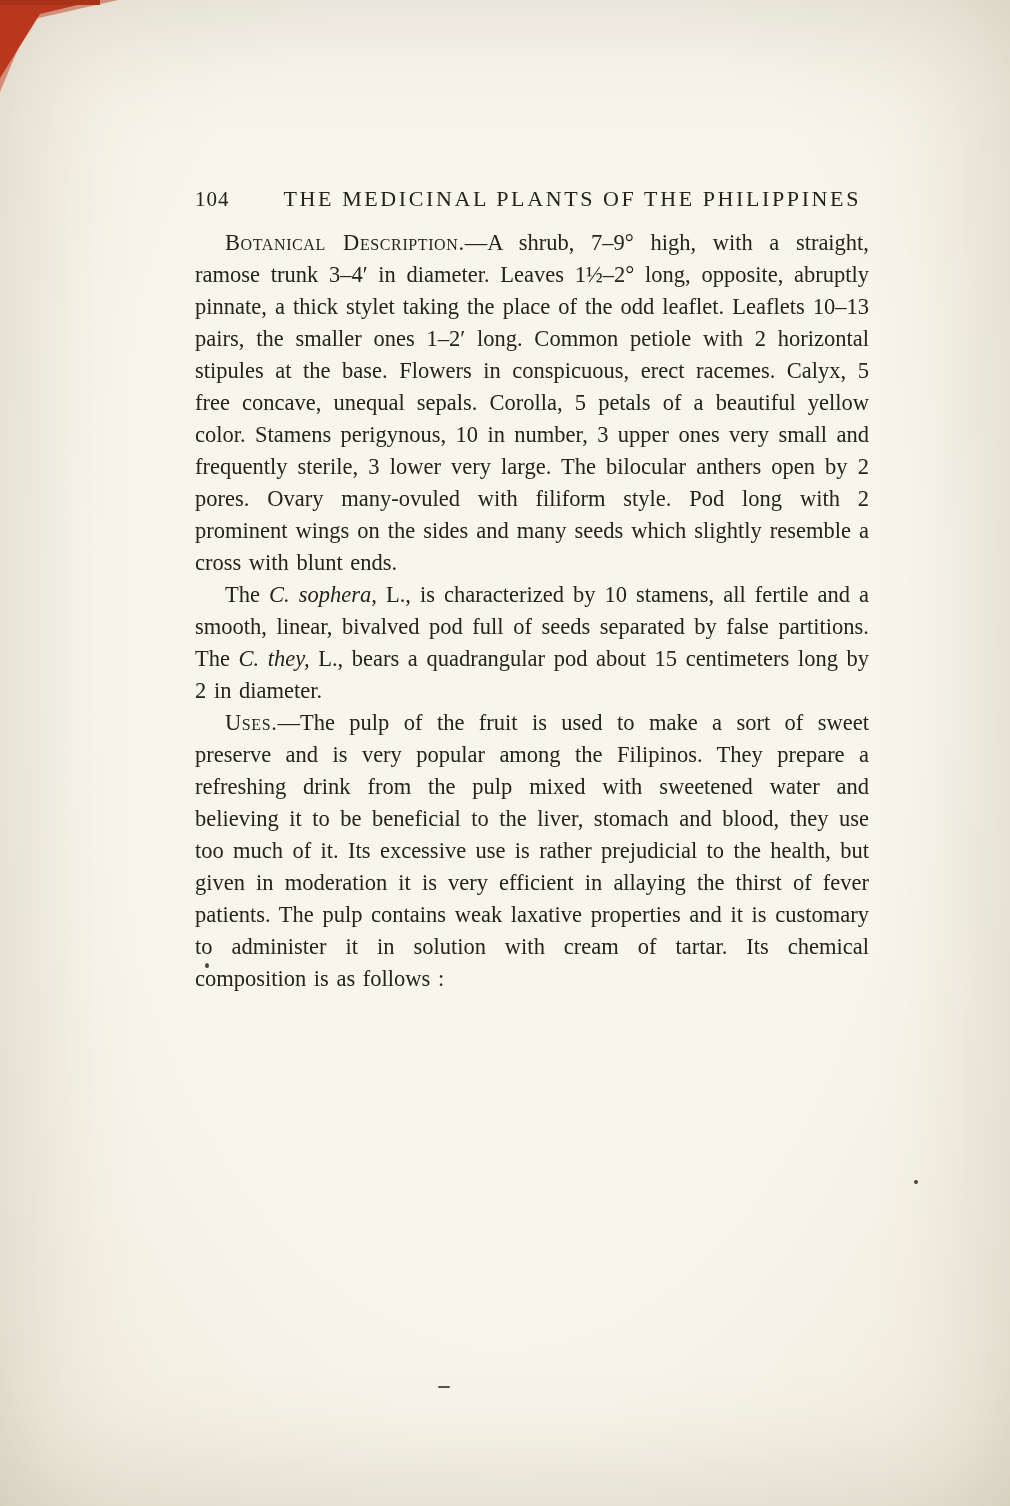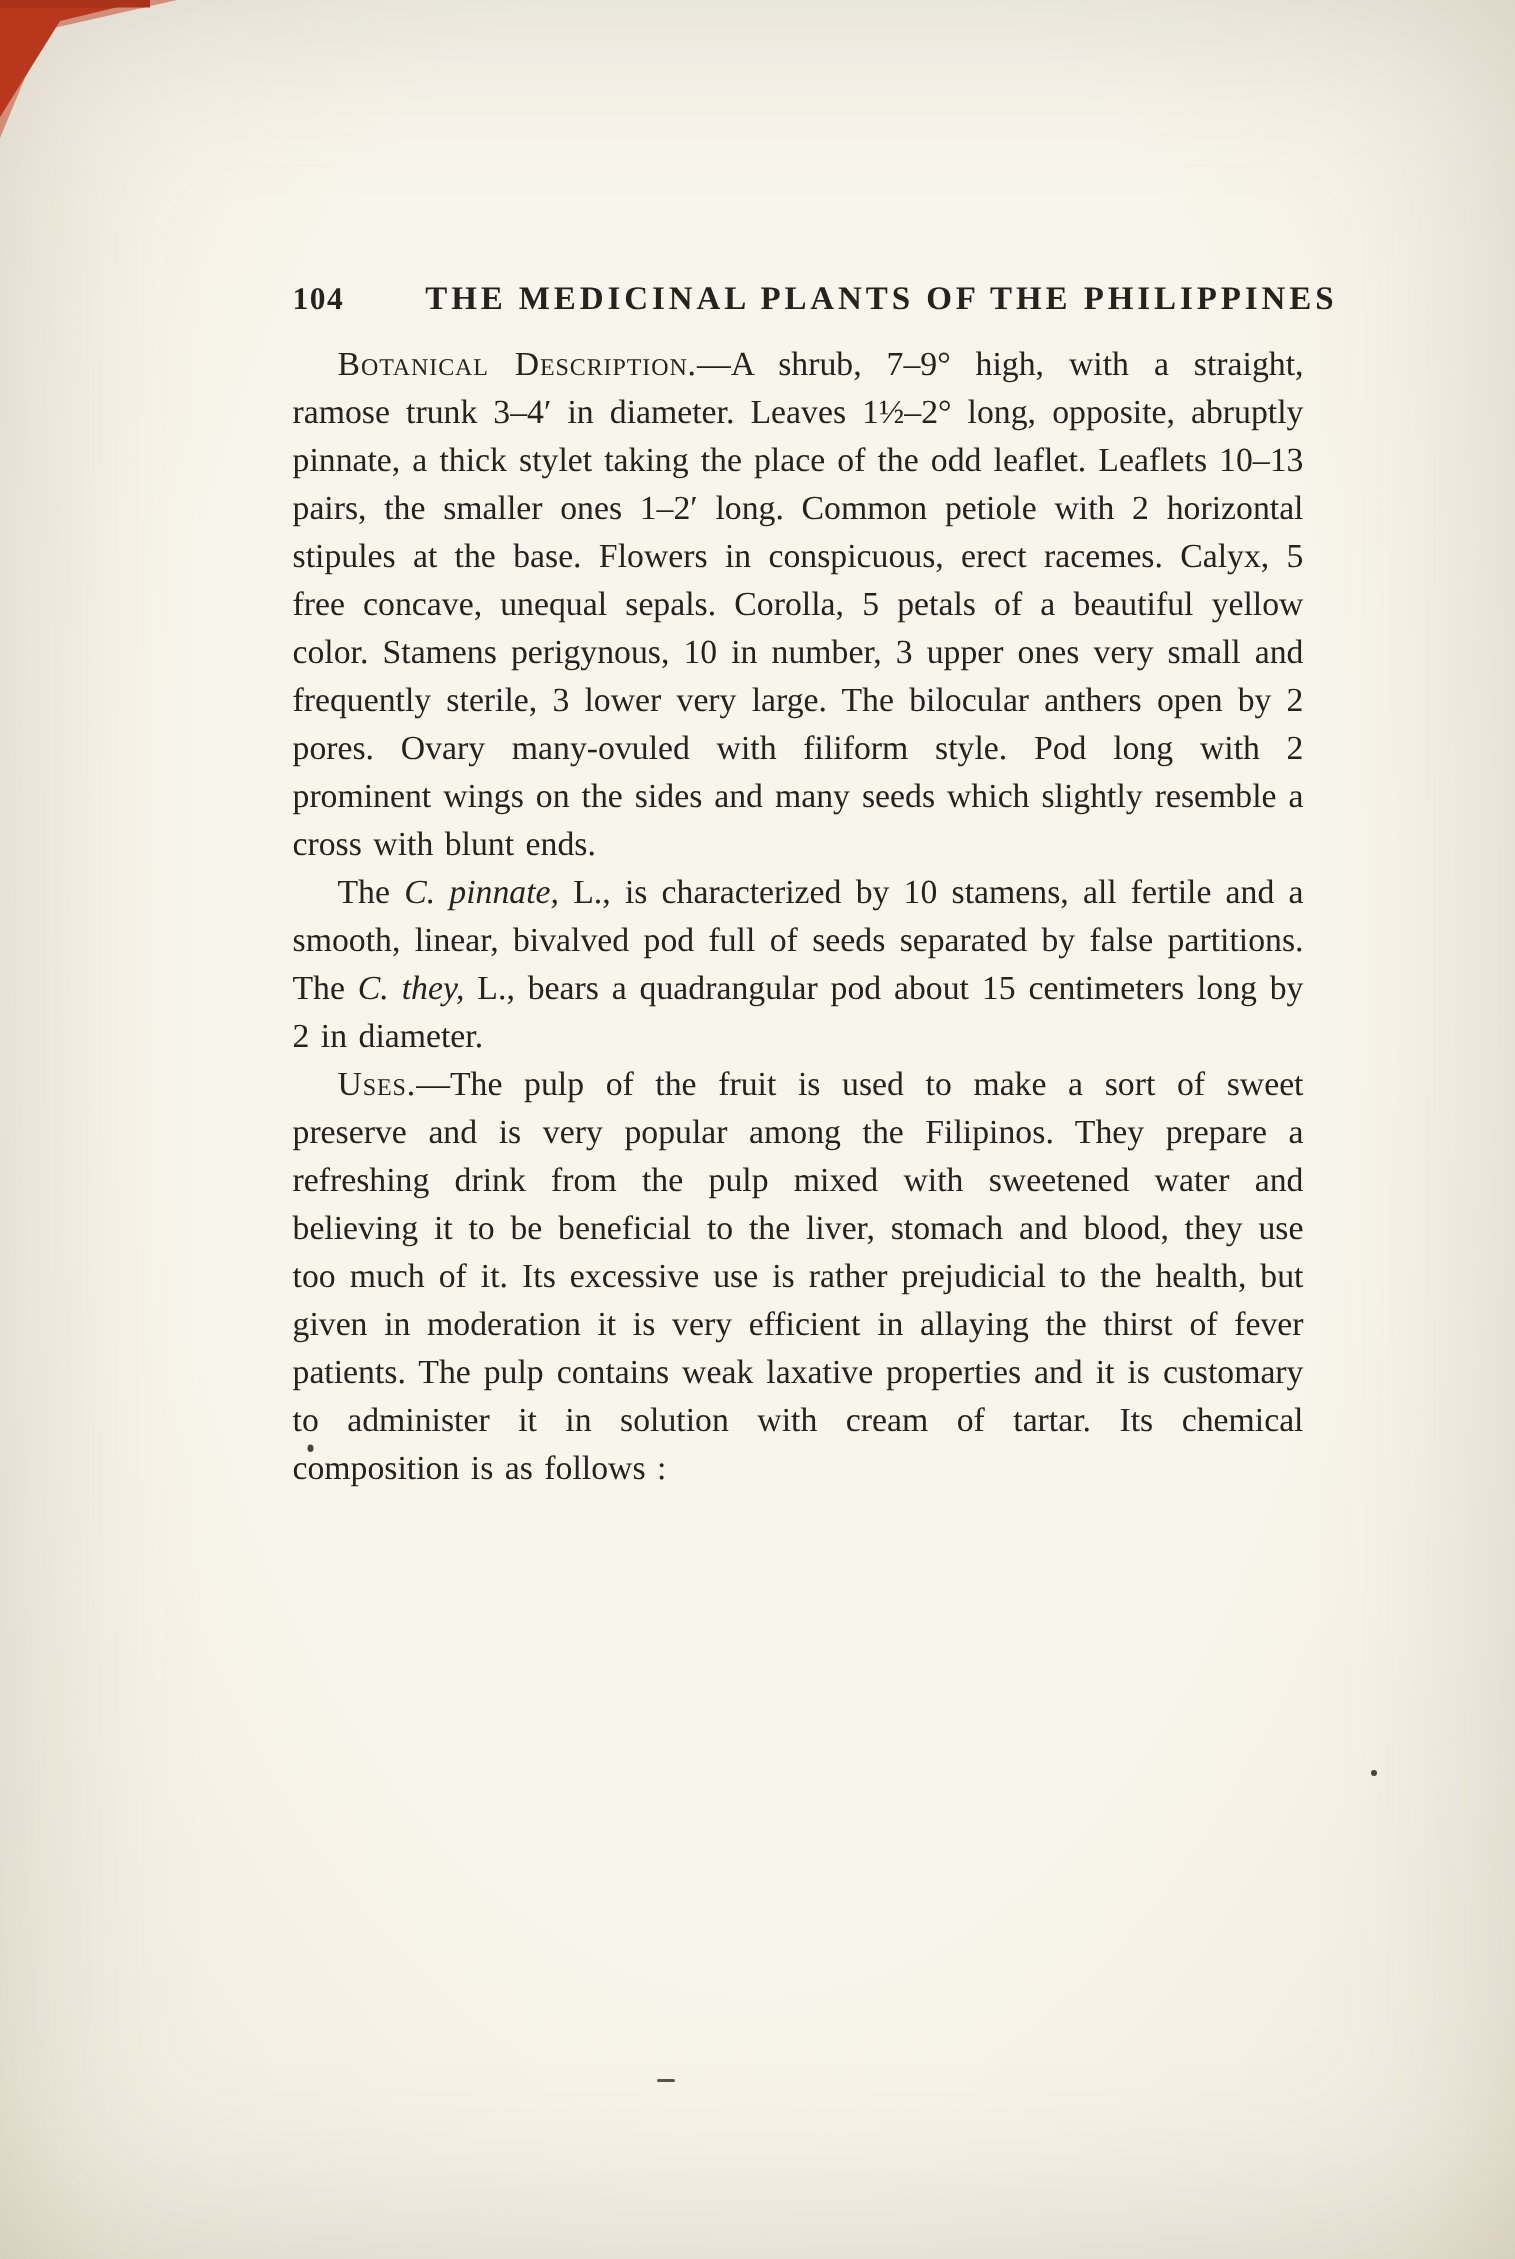--- a/index.html
+++ b/index.html
@@ -44,21 +44,21 @@
   .text-block {
     position: absolute;
     left: 195px;
     top: 186px;
     width: 674px;
     color: #26221c;
   }
   .running-header {
     display: flex;
     align-items: baseline;
-    font-weight: bold;
+    font-weight: normal;
     margin-bottom: 15px;
   }
   .page-number {
     font-size: 21px;
     letter-spacing: 1px;
   }
   .running-title {
     font-size: 22px;
     letter-spacing: 2.6px;
     margin-left: 54px;
@@ -107,21 +107,21 @@
   <div class="red-corner"></div>
   <div class="red-edge-top"></div>
 
   <div class="text-block">
     <div class="running-header">
       <span class="page-number">104</span>
       <span class="running-title">THE MEDICINAL PLANTS OF THE PHILIPPINES</span>
     </div>
     <div class="page-body">
         <p class="paragraph"><span class="sc">Botanical Description.</span><span>—A shrub, 7–9° high, with a straight, ramose trunk 3–4′ in diameter. Leaves 1½–2° long, opposite, abruptly pinnate, a thick stylet taking the place of the odd leaflet. Leaflets 10–13 pairs, the smaller ones 1–2′ long. Common petiole with 2 horizontal stipules at the base. Flowers in conspicuous, erect racemes. Calyx, 5 free concave, unequal sepals. Corolla, 5 petals of a beautiful yellow color. Stamens perigynous, 10 in number, 3 upper ones very small and frequently sterile, 3 lower very large. The bilocular anthers open by 2 pores. Ovary many-ovuled with filiform style. Pod long with 2 prominent wings on the sides and many seeds which slightly resemble a cross with blunt ends.</span></p>
-        <p class="paragraph"><span>The </span><span class="it">C. pinnate,</span><span> L., is characterized by 10 stamens, all fertile and a smooth, linear, bivalved pod full of seeds separated by false partitions. The </span><span class="it">C. they,</span><span> L., bears a quadrangular pod about 15 centimeters long by 2 in diameter.</span></p>
+        <p class="paragraph"><span>The </span><span class="it">C. sophera,</span><span> L., is characterized by 10 stamens, all fertile and a smooth, linear, bivalved pod full of seeds separated by false partitions. The </span><span class="it">C. they,</span><span> L., bears a quadrangular pod about 15 centimeters long by 2 in diameter.</span></p>
         <p class="paragraph"><span class="sc">Uses.</span><span>—The pulp of the fruit is used to make a sort of sweet preserve and is very popular among the Filipinos. They prepare a refreshing drink from the pulp mixed with sweetened water and believing it to be beneficial to the liver, stomach and blood, they use too much of it. Its excessive use is rather prejudicial to the health, but given in moderation it is very efficient in allaying the thirst of fever patients. The pulp contains weak laxative properties and it is customary to administer it in solution with cream of tartar. Its chemical composition is as follows :</span></p>
       </div>
   </div>
 
   <div class="speck speck-1"></div>
   <div class="speck speck-2"></div>
   <div class="speck speck-3"></div>
 
 </div>
 

